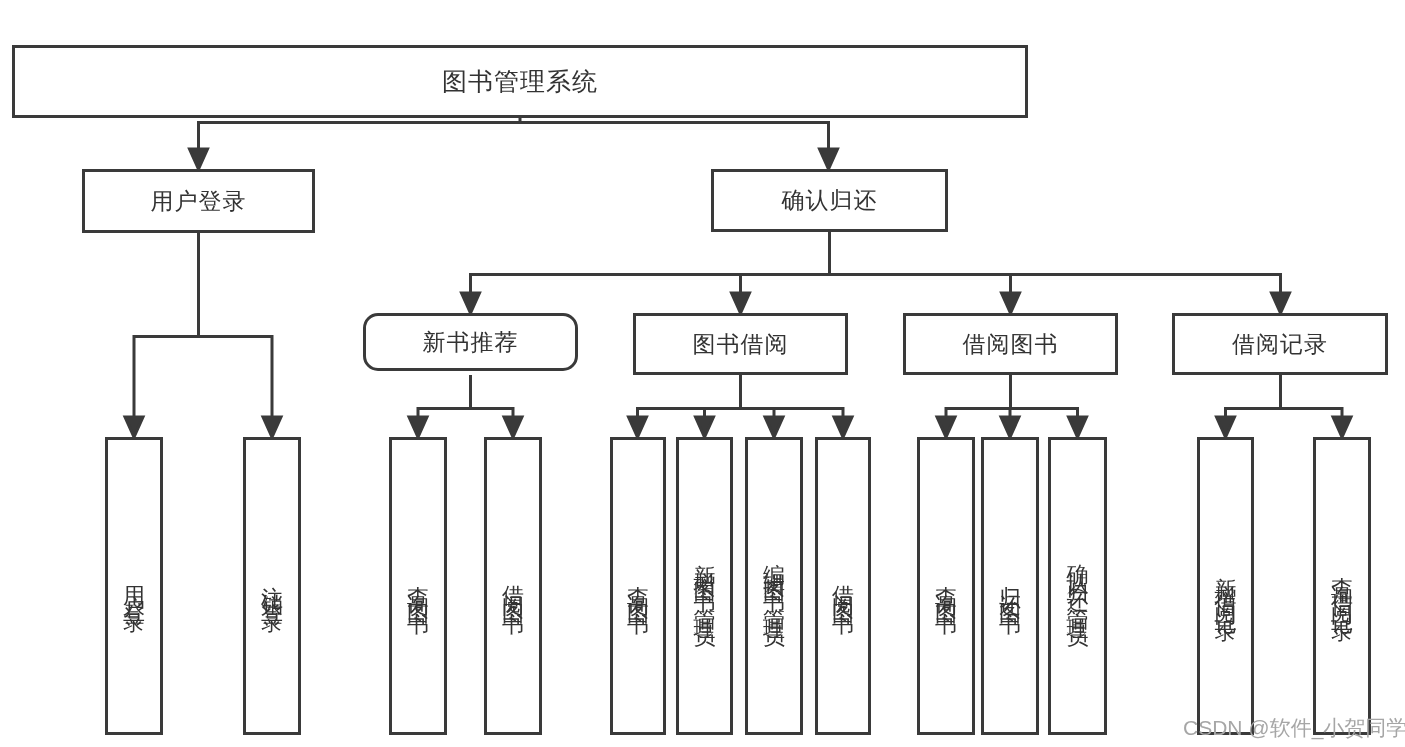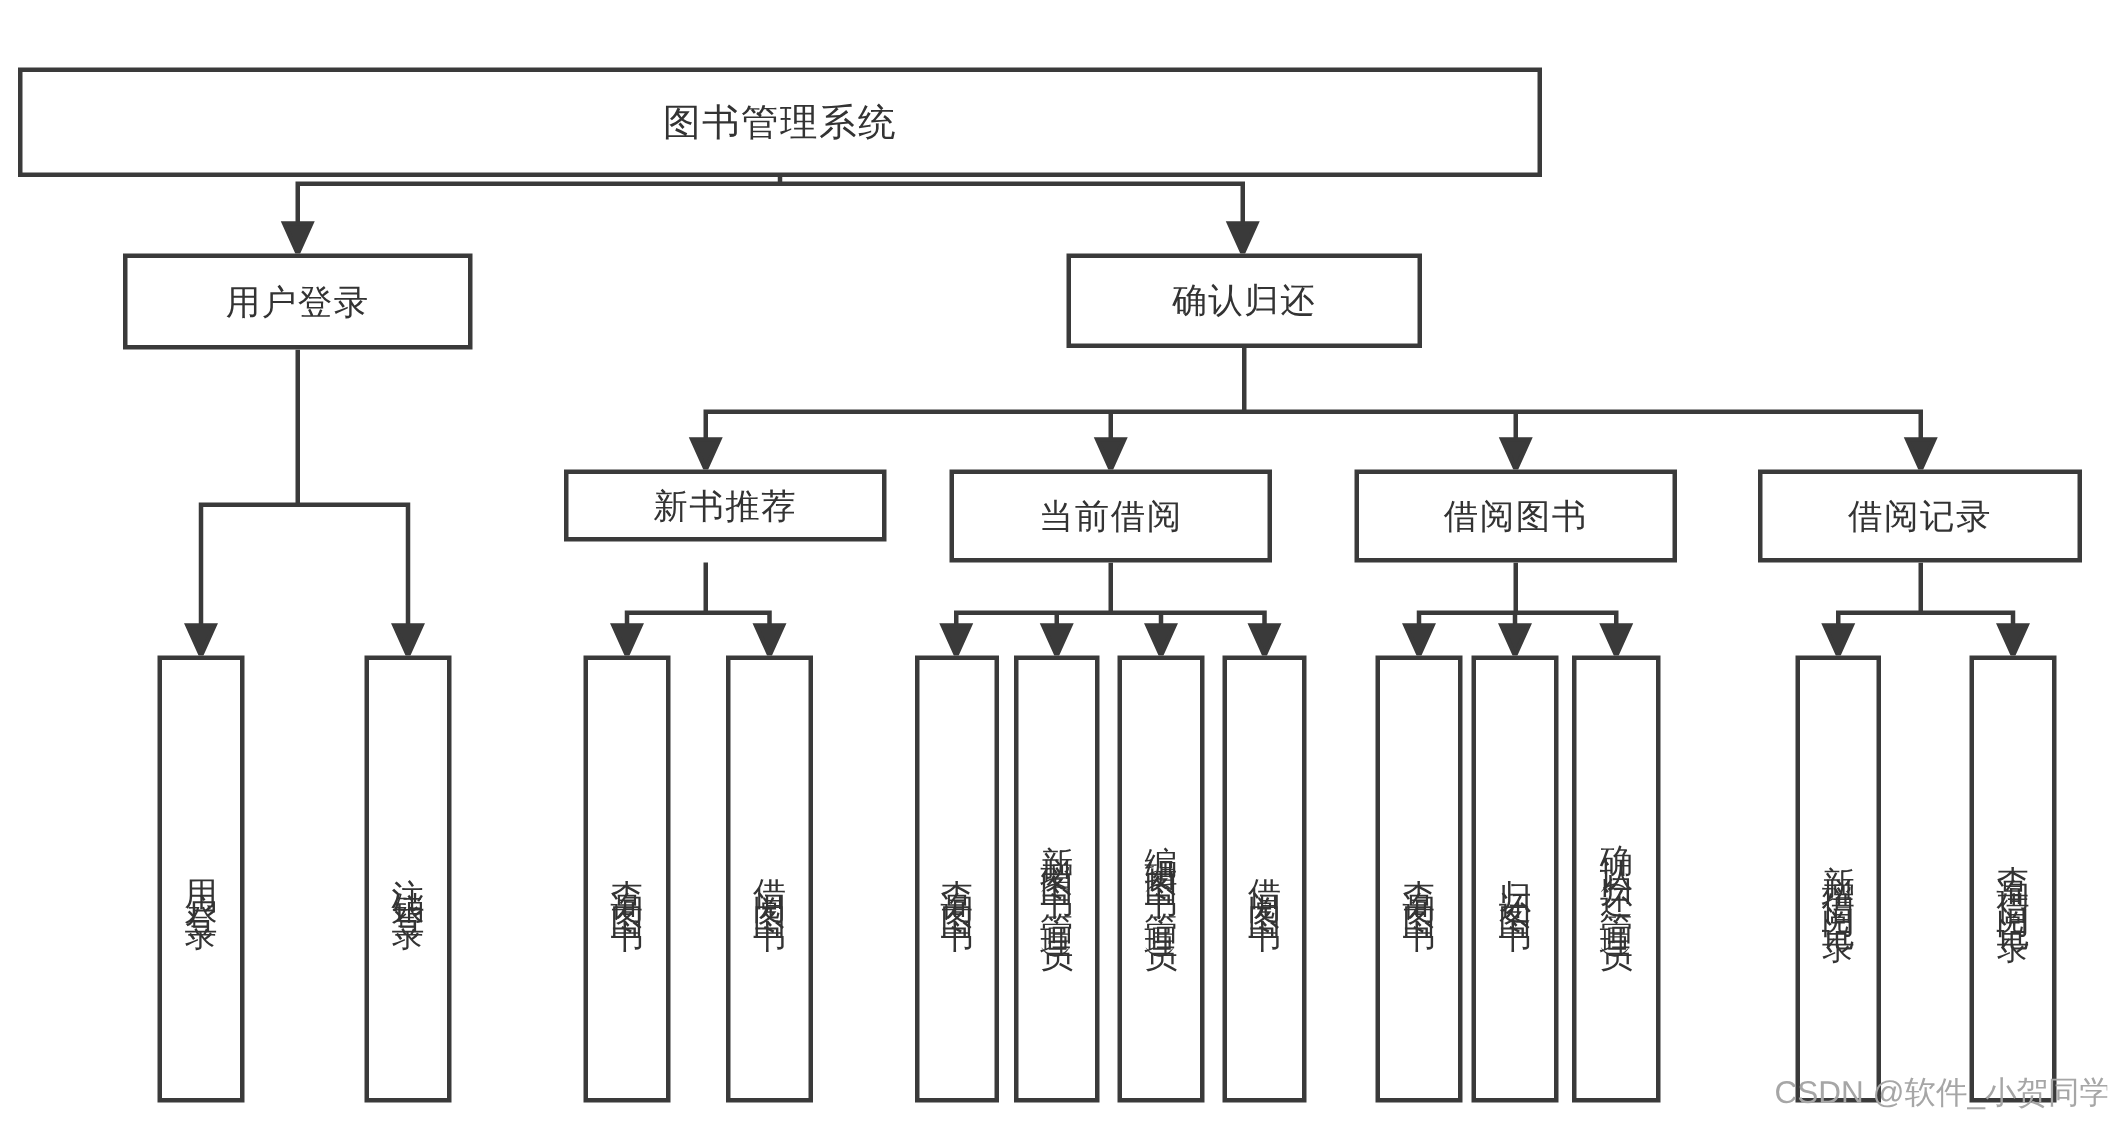--- a/index.html
+++ b/index.html
@@ -100,22 +100,22 @@
       <polygon points="1216.5,417 1234.5,417 1225.5,437"></polygon>
       <polygon points="1333,417 1351,417 1342,437"></polygon>
     </g>
   </svg>
 
   <div class="node root" style="left:12px;top:13px;width:1016px;height:73px;margin-top:32px;">图书管理系统</div>
 
   <div class="node lvl" style="left:82px;top:169px;width:233px;height:64px;">用户登录</div>
   <div class="node lvl" style="left:711px;top:169px;width:237px;height:63px;">确认归还</div>
 
-  <div class="node lvl" style="left:376px;top:313px;width:215px;height:48px;">新书推荐</div>
-  <div class="node lvl" style="left:633px;top:313px;width:215px;height:62px;">当前借阅</div>
+  <div class="node lvl" style="left:363px;top:313px;width:215px;height:58px;border-radius:15px;">新书推荐</div>
+  <div class="node lvl" style="left:633px;top:313px;width:215px;height:62px;">图书借阅</div>
   <div class="node lvl" style="left:903px;top:313px;width:215px;height:62px;">借阅图书</div>
   <div class="node lvl" style="left:1172px;top:313px;width:216px;height:62px;">借阅记录</div>
 
   <div class="node leaf" style="left:105px;top:437px;width:58px;height:298px;">
     <span>用户登录</span>
   </div>
   <div class="node leaf" style="left:243px;top:437px;width:58px;height:298px;">
     <span>注销登录</span>
   </div>
 

